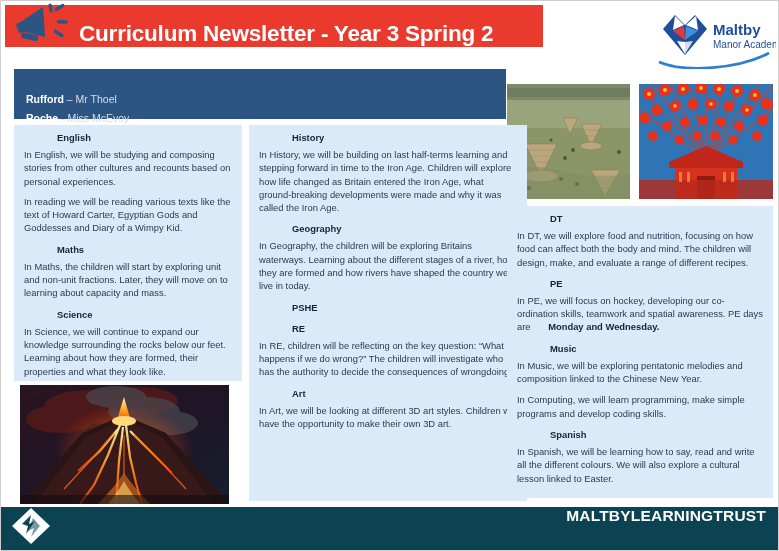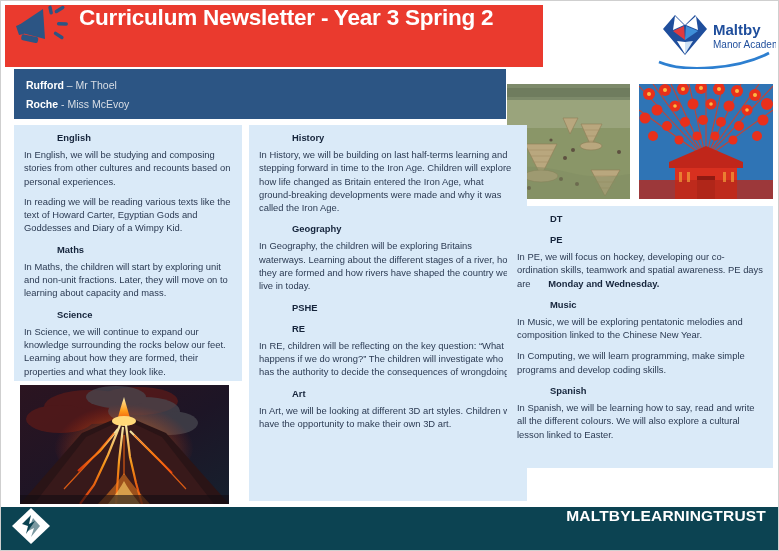--- a/index.html
+++ b/index.html
@@ -21,24 +21,24 @@
     border: 1px solid #cfcfcf;
     box-sizing: border-box;
   }
 
   
   .header-bar {
     position: absolute;
     left: 4px;
     top: 4px;
     width: 538px;
-    height: 62px;
+    height: 42px;
     background: #ea3a2e;
     display: flex;
-    align-items: flex-start;
+    align-items: flex-end;
   }
   .megaphone {
     width: 56px;
     height: 44px;
     margin-left: 8px;
     flex: 0 0 auto;
   }
   .header-title {
     color: #ffffff;
     font-size: 22.5px;
@@ -57,21 +57,21 @@
   }
 
   
   .teacher-banner {
     position: absolute;
     left: 13px;
     top: 68px;
     width: 492px;
     height: 50px;
     background: #2c5584;
-    padding: 7px 12px 0 12px;
+    padding: 21px 12px 0 12px;
     box-sizing: border-box;
   }
   .teacher-line {
     color: #d9dee6;
     font-size: 10.5px;
     line-height: 19px;
     white-space: nowrap;
   }
   .teacher-line b {
     color: #ffffff;
@@ -80,21 +80,21 @@
 
   
   .panel {
     position: absolute;
     background: #daeaf8;
     box-sizing: border-box;
     overflow: hidden;
   }
   .panel-left   { left: 13px;  top: 124px; width: 228px; height: 256px; padding: 6px 10px 4px 10px; }
   .panel-mid    { left: 248px; top: 124px; width: 278px; height: 376px; padding: 6px 10px 4px 10px; }
-  .panel-right  { left: 506px; top: 205px; width: 266px; height: 262px; padding: 6px 10px 4px 10px; }
+  .panel-right  { left: 506px; top: 205px; width: 266px; height: 292px; padding: 6px 10px 4px 10px; }
 
   .subject { margin: 0 0 8px 0; }
   .subject:last-child { margin-bottom: 0; }
   .subject h3 {
     margin: 0 0 1px 0;
     font-size: 9.4px;
     font-weight: bold;
     color: #15243b;
     line-height: 13px;
     padding-left: 33px;
@@ -375,20 +375,21 @@
     </div>
     <div class="subject">
       <h3>Art</h3>
       <p>In Art, we will be looking at different 3D art styles. Children will have the opportunity to make their own 3D art.</p>
     </div>
   </div>
 
   <div class="panel panel-right">
     <div class="subject">
       <h3>DT</h3>
+      <p>In DT, we will explore food and nutrition, focusing on how food can affect both the body and mind. The children will design, make, and evaluate a range of different recipes.</p>
     </div>
     <div class="subject">
       <h3>PE</h3>
       <p><span>In PE, we will focus on hockey, developing our co-ordination skills, teamwork and spatial awareness. PE days are </span><b>Monday and Wednesday.</b></p>
     </div>
     <div class="subject">
       <h3>Music</h3>
       <p>In Music, we will be exploring pentatonic melodies and composition linked to the Chinese New Year.</p>
     </div>
     <div class="subject">

